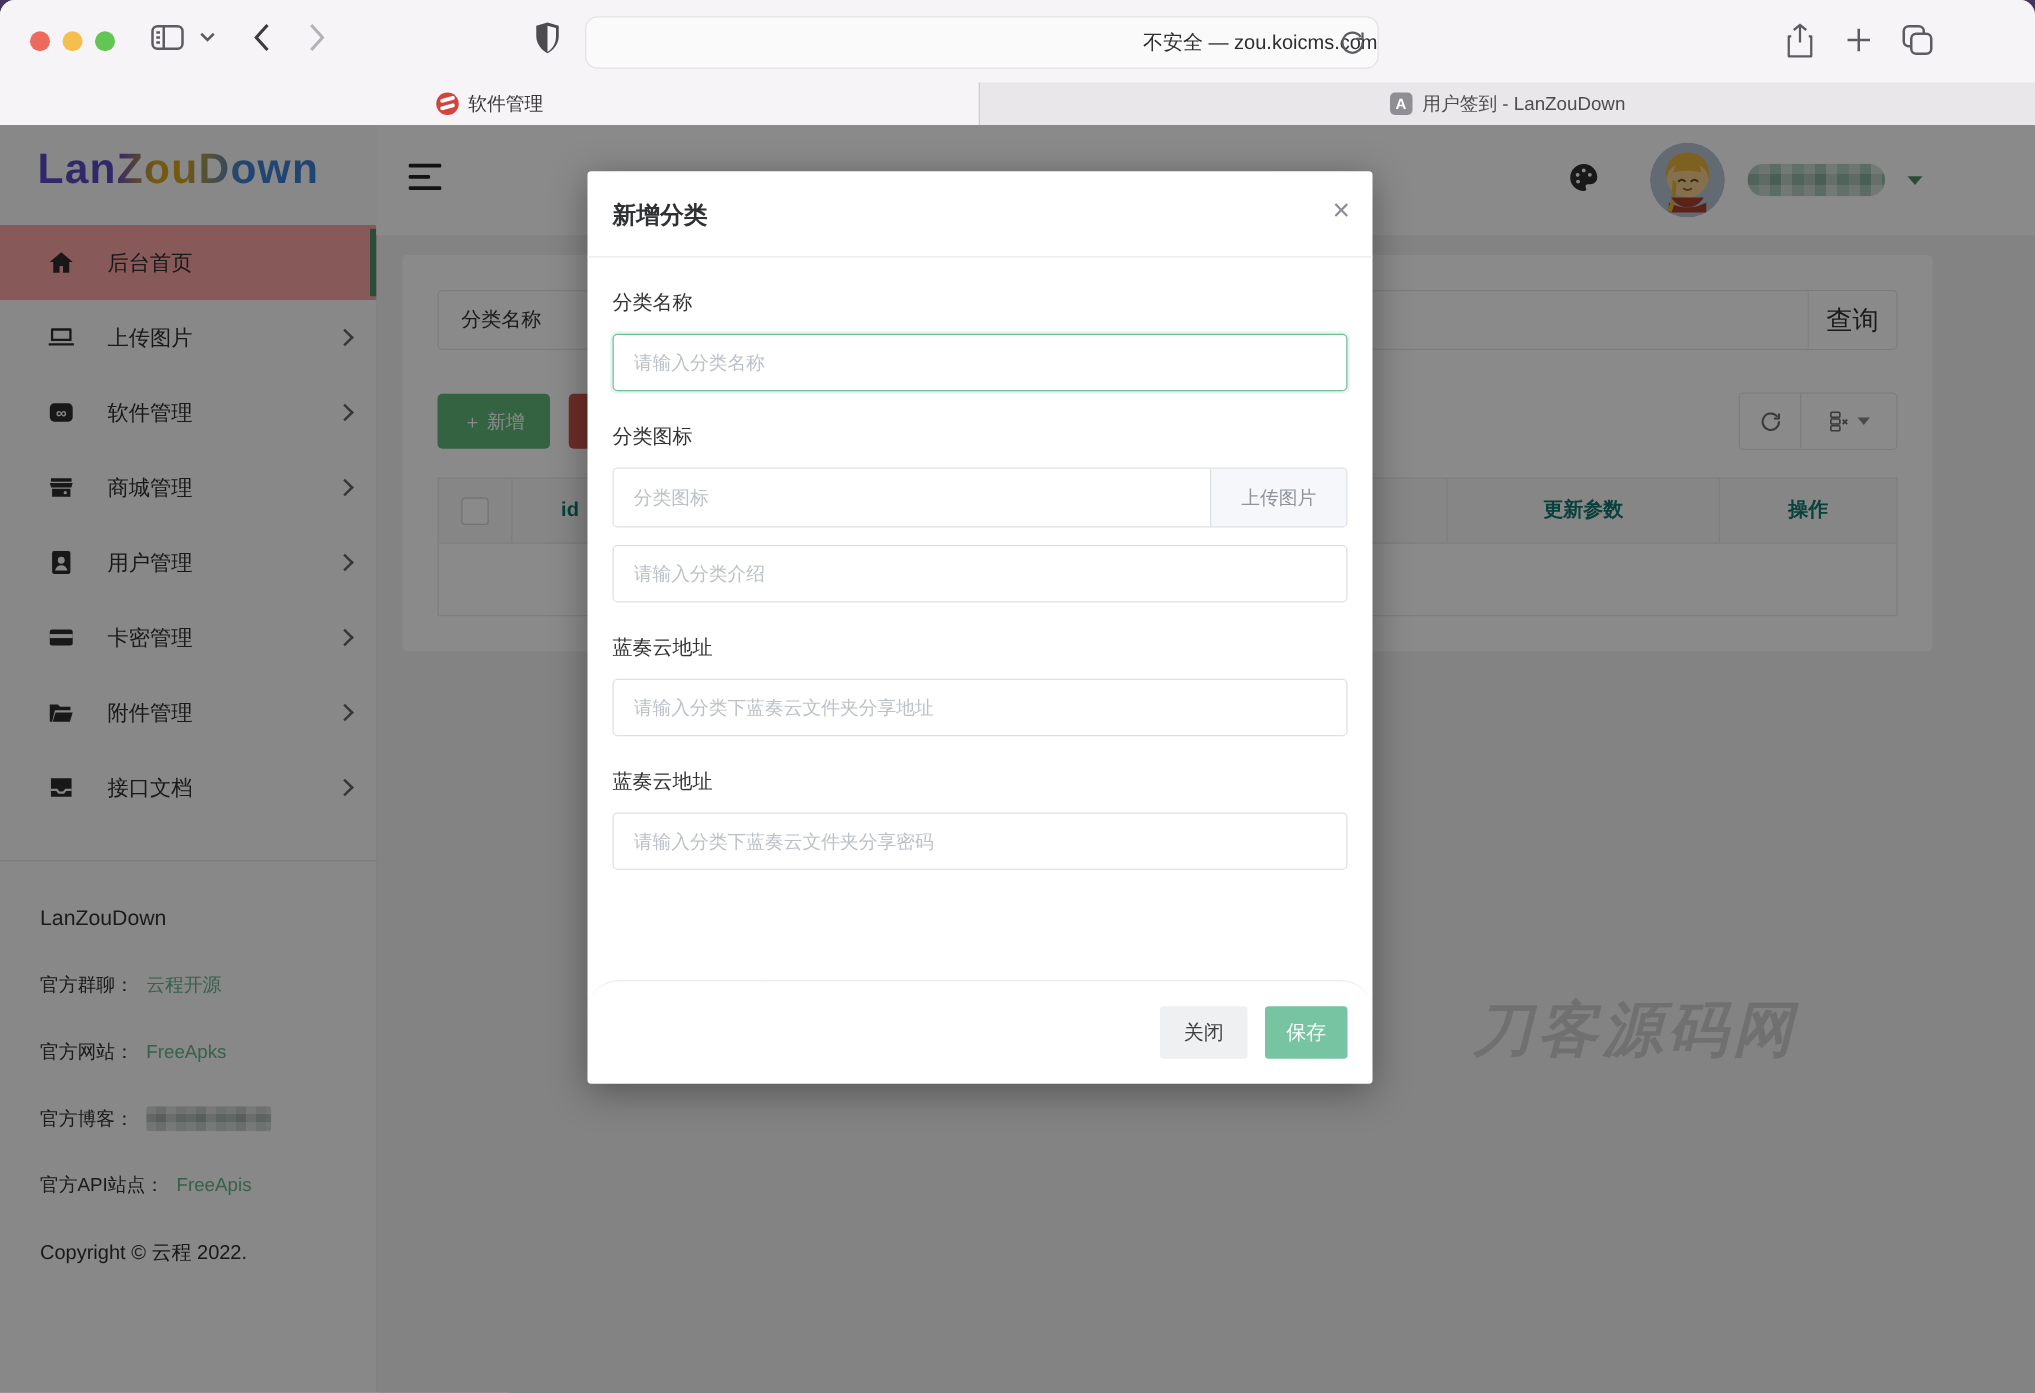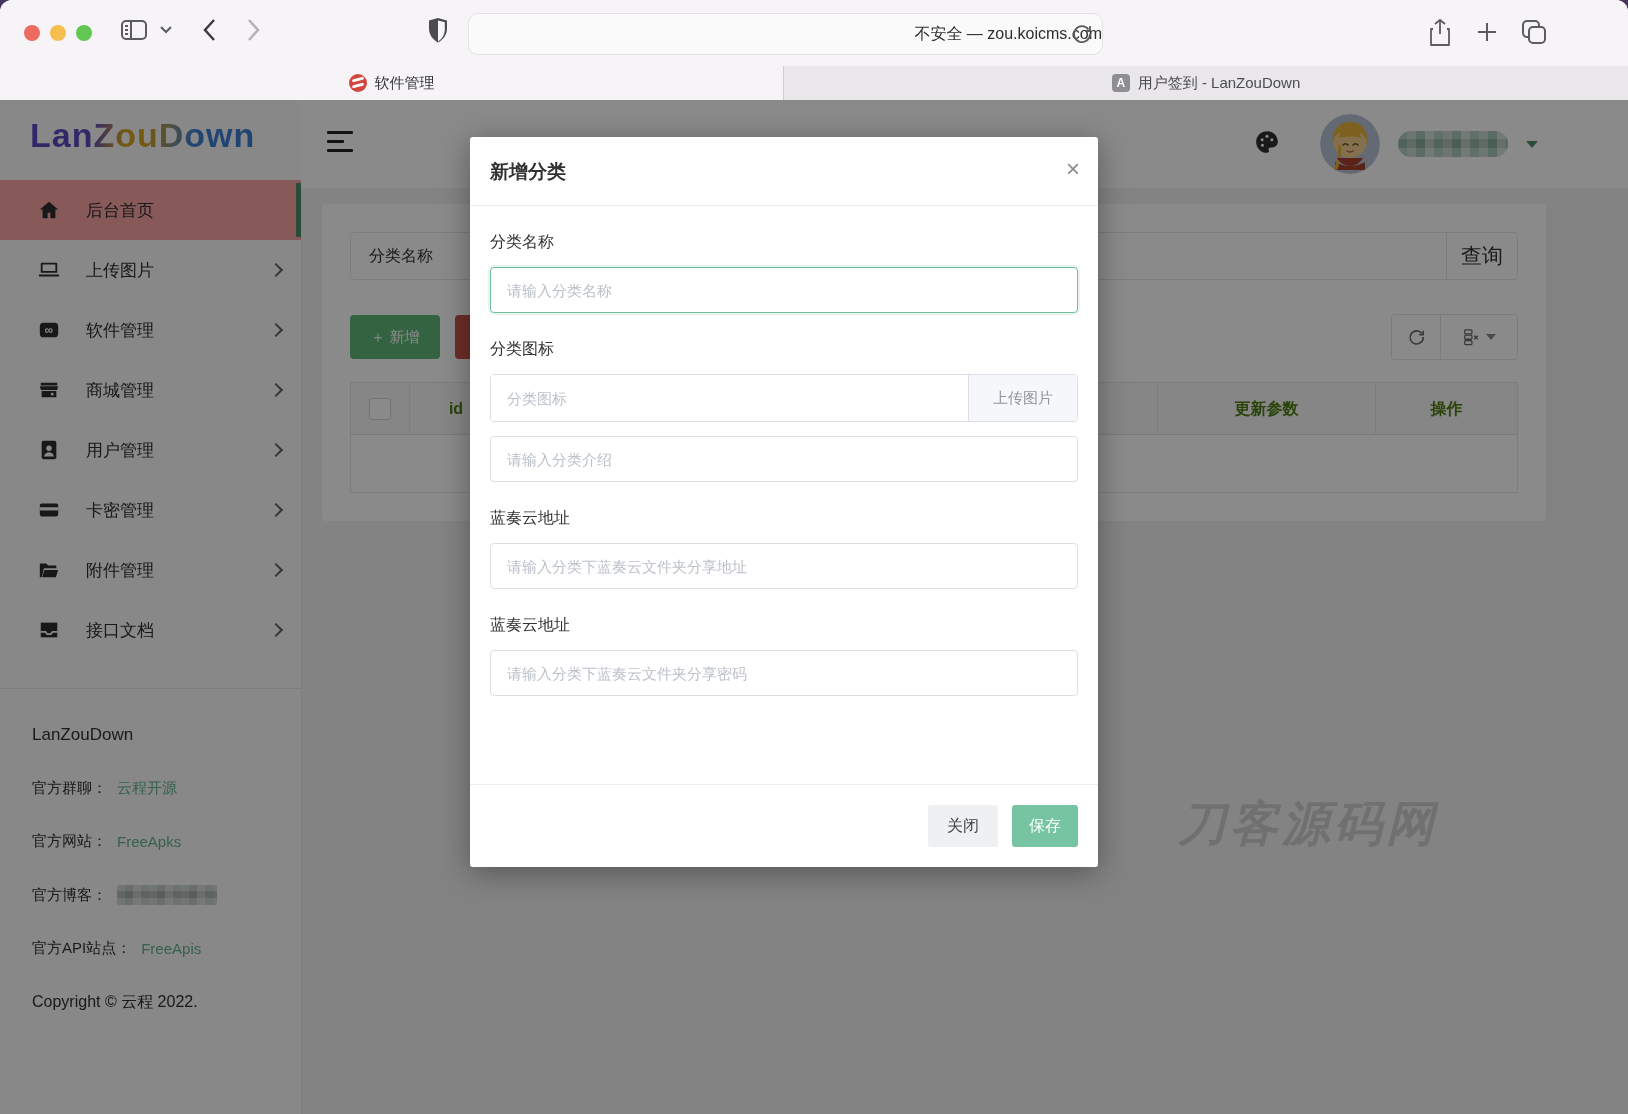--- a/index.html
+++ b/index.html
@@ -78,21 +78,21 @@
   .row2{margin-top:34px;display:flex;align-items:center;}
   .btn-add{width:90px;height:44px;background:#5fb878;border-radius:4px;color:#fff;font-size:15px;display:flex;align-items:center;justify-content:center;cursor:pointer;}
   .btn-del{width:110px;height:44px;background:#c9554a;border-radius:4px;margin-left:15px;cursor:pointer;}
   .tools{margin-left:auto;display:flex;height:44px;border:1px solid #e6e6e6;border-radius:4px;overflow:hidden;}
   .tool{display:flex;align-items:center;justify-content:center;color:#6a6a6a;cursor:pointer;background:#fff;}
   .tool.refresh{width:48px;}
   .tool.cols{width:76px;border-left:1px solid #e6e6e6;gap:6px;}
   .caret-sm{width:0;height:0;border-left:5px solid transparent;border-right:5px solid transparent;border-top:6px solid #8a8a8a;}
   .table{margin-top:22px;border:1px solid #e8e8e8;border-bottom:none;}
   .thead{display:flex;background:#f7f7f7;height:51px;align-items:center;border-bottom:1px solid #e2e2e2;}
-  .th{font-size:16px;font-weight:bold;color:#4d7c0f;text-align:center;}
+  .th{font-size:16px;font-weight:bold;color:#0f766e;text-align:center;}
   .th-check{width:58px;display:flex;align-items:center;justify-content:center;}
   .checkbox{width:20px;height:20px;border:1px solid #d4d4d4;border-radius:3px;background:#fff;cursor:pointer;}
   .th-id{width:92px;border-left:1px solid #e8e8e8;line-height:51px;}
   .th-mid{flex:1;border-left:1px solid #e8e8e8;height:100%;}
   .th-params{width:217px;border-left:1px solid #e8e8e8;line-height:51px;}
   .th-actions{width:141px;border-left:1px solid #e8e8e8;line-height:51px;}
   .trow-empty{height:57px;background:#fff;border-bottom:1px solid #e8e8e8;}
 
   
   .overlay{position:absolute;inset:0;background:rgba(0,0,0,0.46);z-index:40;}
@@ -104,21 +104,21 @@
   .m-close{position:absolute;right:18px;top:20px;font-size:24px;color:#8a8d93;cursor:pointer;line-height:1;}
   .m-body{padding:0 20px;flex:1;}
   .f-label{margin-top:26px;font-size:16px;color:#333;}
   .f-input{margin-top:14px;height:46px;width:100%;box-sizing:border-box;border:1px solid #dcdfe6;border-radius:4px;padding:0 16px;font-size:15px;color:#333;outline:none;background:#fff;font-family:inherit;}
   .f-input::placeholder{color:#bcc1c9;}
   .f-input.focused{border:1px solid #6fbf9a;box-shadow:0 0 0 2px rgba(111,191,154,.15);}
   .input-group{margin-top:14px;display:flex;height:46px;border:1px solid #dcdfe6;border-radius:4px;overflow:hidden;}
   .input-group input{flex:1;border:none;outline:none;padding:0 16px;font-size:15px;color:#333;font-family:inherit;}
   .input-group input::placeholder{color:#bcc1c9;}
   .btn-upload{width:108px;background:#f5f7fa;border-left:1px solid #dcdfe6;display:flex;align-items:center;justify-content:center;font-size:15px;color:#8f949c;cursor:pointer;}
-  .m-foot{border-top:1px solid #ececec;padding:20px 20px;display:flex;justify-content:flex-end;gap:14px;}
+  .m-foot{border-top:1px solid #ececec;padding:20px 20px;display:flex;justify-content:flex-end;gap:14px;border-radius:25px;}
   .btn-cancel{min-width:70px;height:42px;background:#eef0f2;border-radius:3px;display:flex;align-items:center;justify-content:center;font-size:16px;color:#3f3f3f;cursor:pointer;padding:0 14px;box-sizing:border-box;}
   .btn-save{min-width:66px;height:42px;background:#76c4a2;border-radius:3px;display:flex;align-items:center;justify-content:center;font-size:16px;color:#fff;cursor:pointer;padding:0 14px;box-sizing:border-box;}
 </style>
 </head>
 <body>
 
 <div class="window">
 
   <div class="toolbar">
     <div class="traffic t-red"></div>

